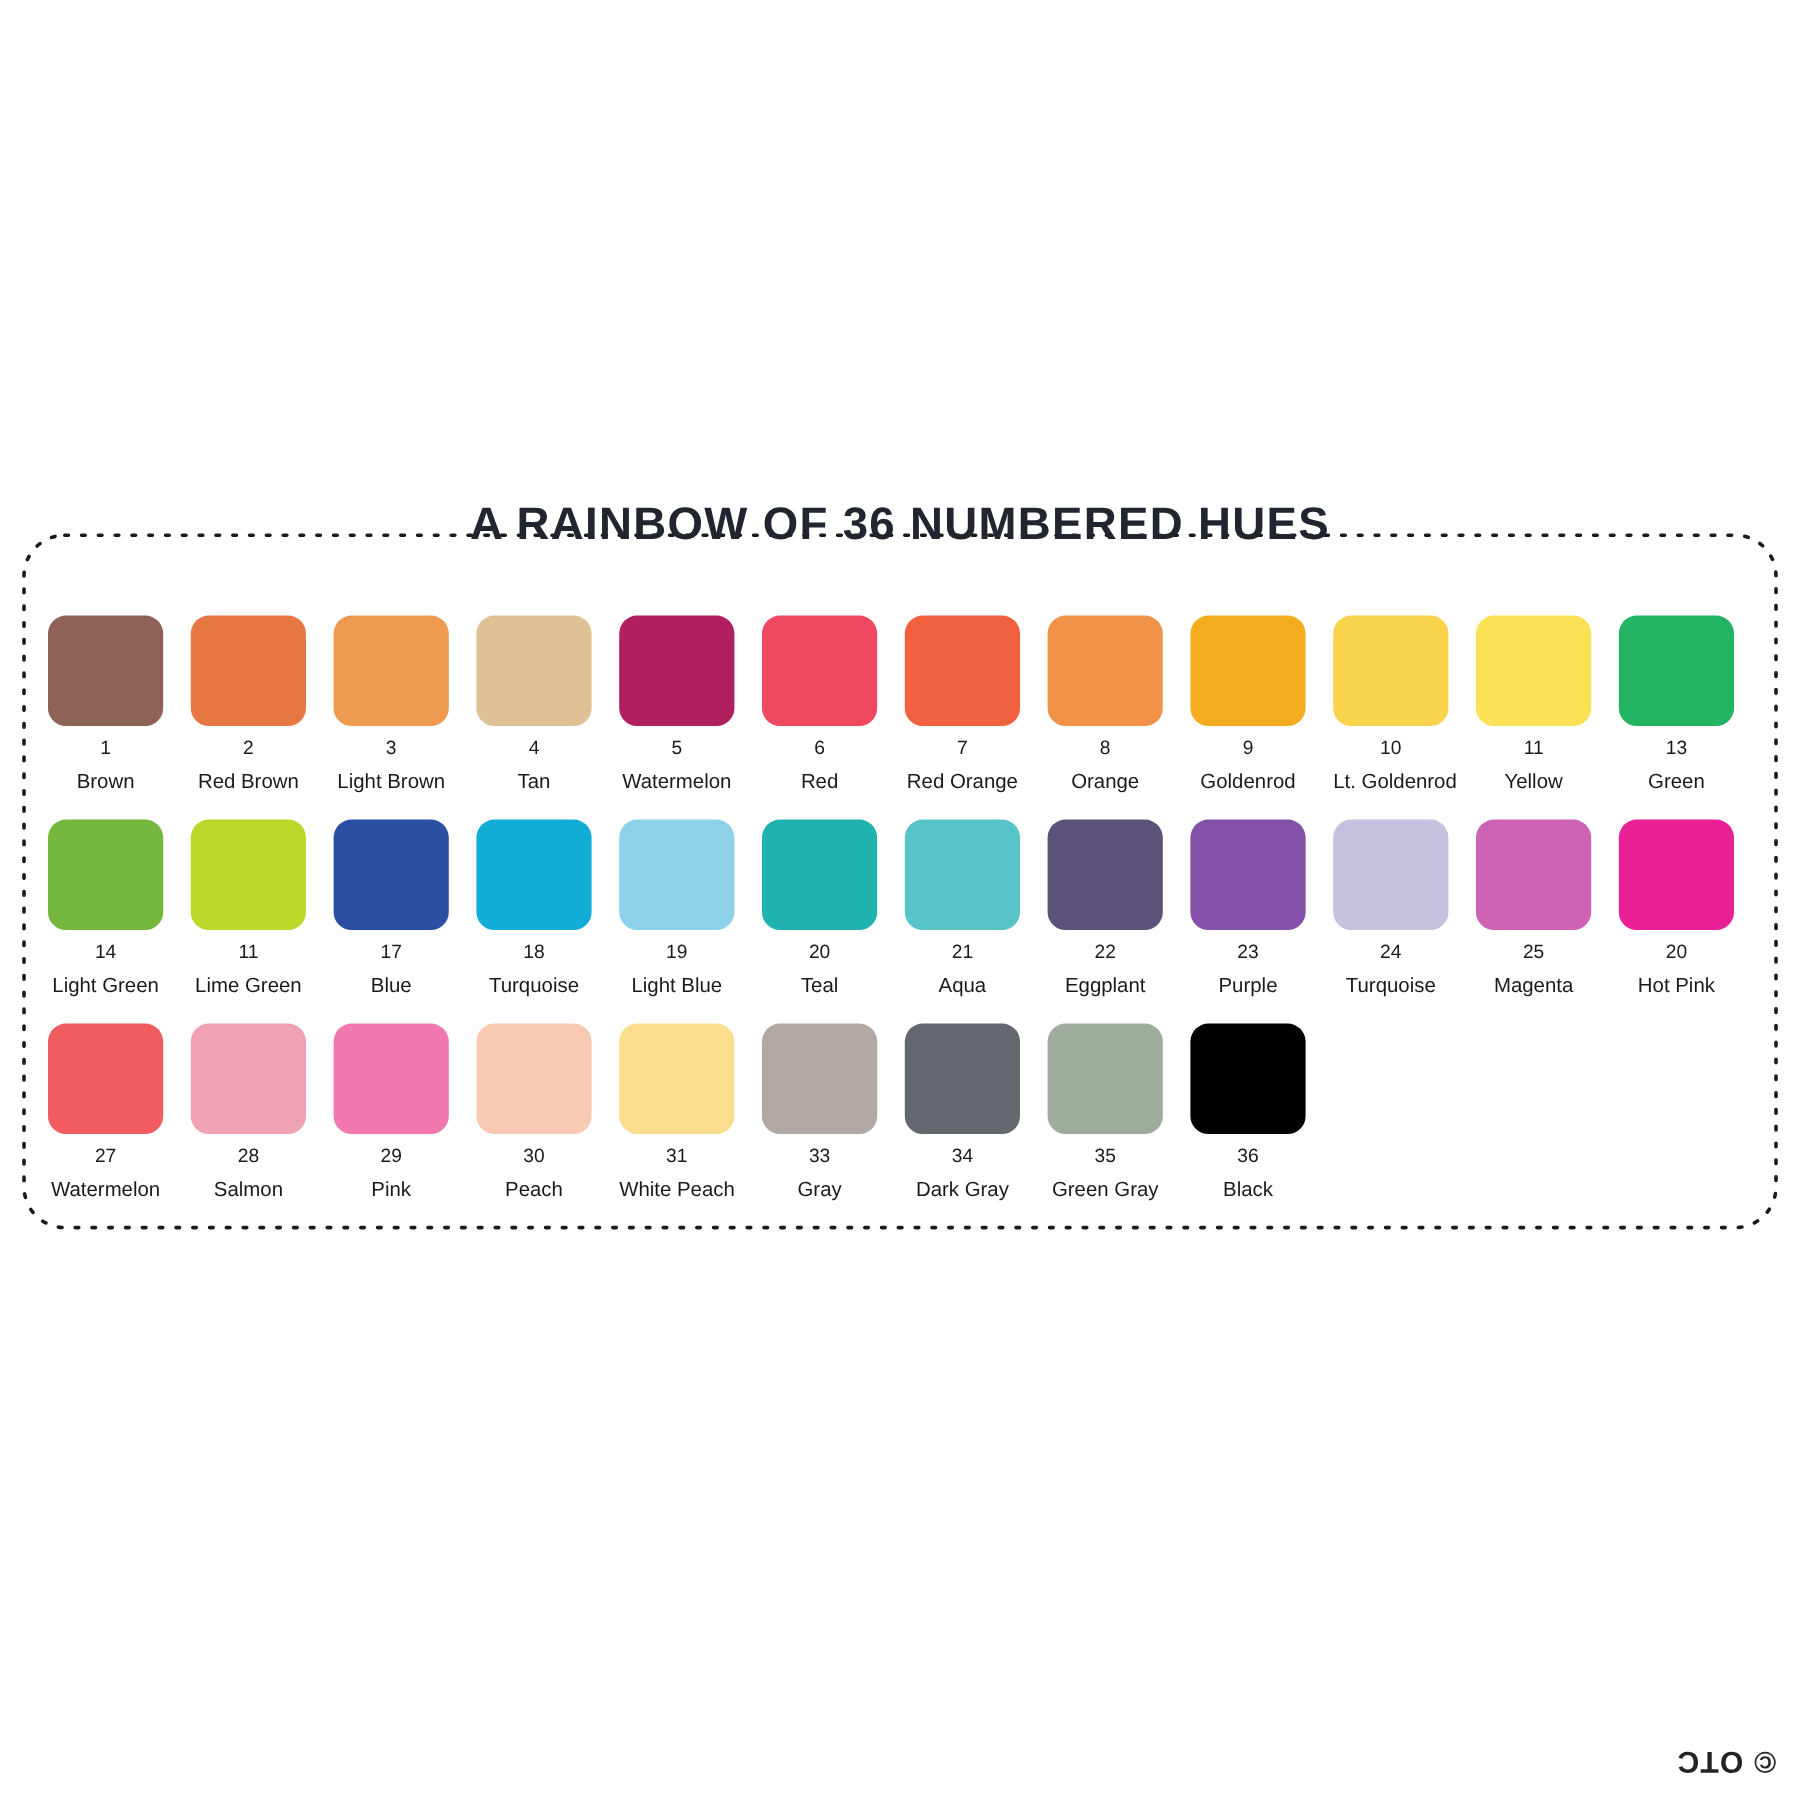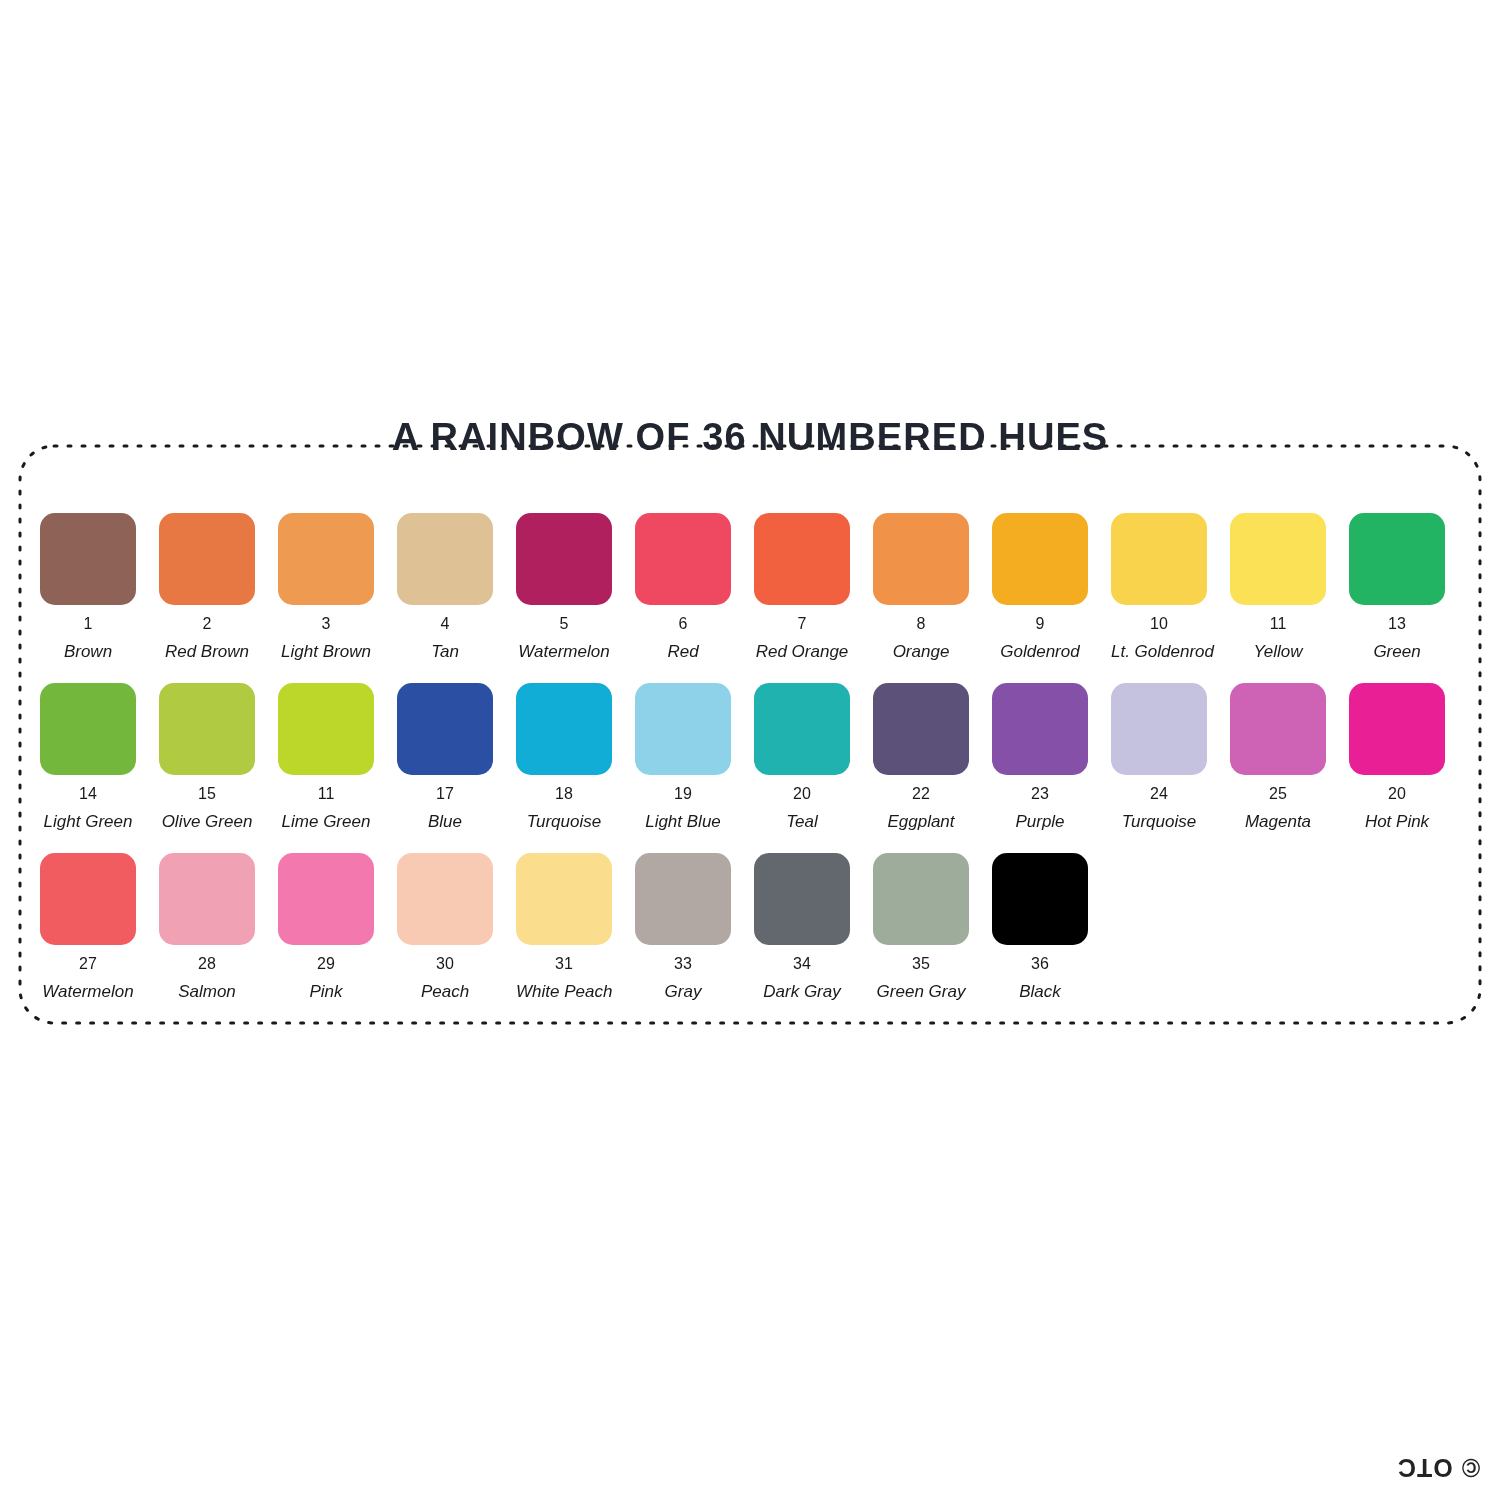--- a/index.html
+++ b/index.html
@@ -86,21 +86,20 @@
   .num {
     font-size: 16px;
     line-height: 1;
     margin-top: 11px;
   }
   .nm {
     font-size: 17px;
     line-height: 1;
     margin-top: 11px;
     white-space: nowrap;
-    font-style: italic;
   }
 
   
   #watermark {
     position: absolute;
     right: 20px;
     bottom: 18px;
     font-size: 25px;
     font-weight: 700;
     letter-spacing: 1px;
@@ -208,27 +207,20 @@
         </div>
       </div>
       <div class="cell">
         <div class="swatch" style="background: rgb(115, 184, 60);"></div>
         <div class="cap">
           <div class="num">14</div>
           <div class="nm">Light Green</div>
         </div>
       </div>
       <div class="cell">
-        <div class="swatch" style="background: rgb(176, 203, 65);"></div>
-        <div class="cap">
-          <div class="num">15</div>
-          <div class="nm">Olive Green</div>
-        </div>
-      </div>
-      <div class="cell">
         <div class="swatch" style="background: rgb(188, 214, 42);"></div>
         <div class="cap">
           <div class="num">11</div>
           <div class="nm">Lime Green</div>
         </div>
       </div>
       <div class="cell">
         <div class="swatch" style="background: rgb(43, 79, 162);"></div>
         <div class="cap">
           <div class="num">17</div>
@@ -250,20 +242,27 @@
         </div>
       </div>
       <div class="cell">
         <div class="swatch" style="background: rgb(31, 178, 174);"></div>
         <div class="cap">
           <div class="num">20</div>
           <div class="nm">Teal</div>
         </div>
       </div>
       <div class="cell">
+        <div class="swatch" style="background: rgb(87, 196, 200);"></div>
+        <div class="cap">
+          <div class="num">21</div>
+          <div class="nm">Aqua</div>
+        </div>
+      </div>
+      <div class="cell">
         <div class="swatch" style="background: rgb(91, 81, 121);"></div>
         <div class="cap">
           <div class="num">22</div>
           <div class="nm">Eggplant</div>
         </div>
       </div>
       <div class="cell">
         <div class="swatch" style="background: rgb(132, 80, 168);"></div>
         <div class="cap">
           <div class="num">23</div>

